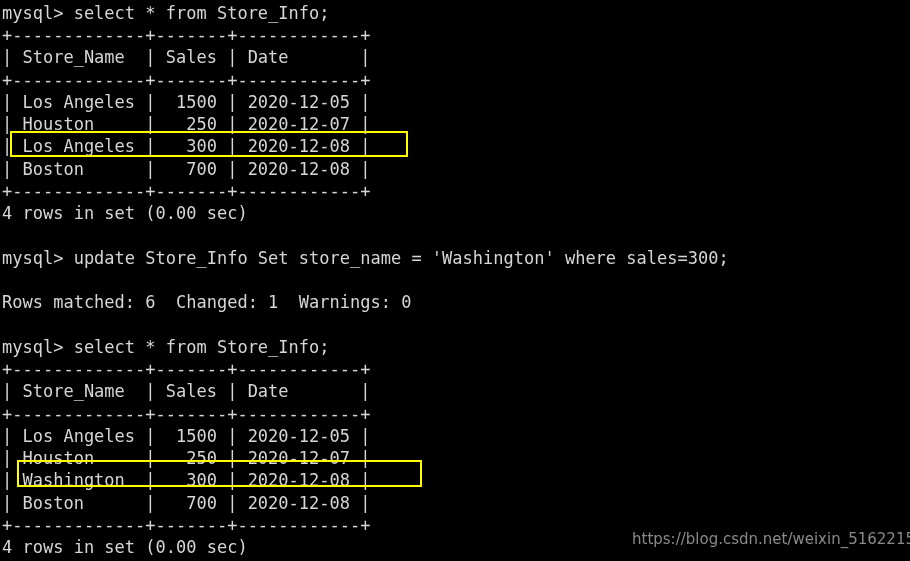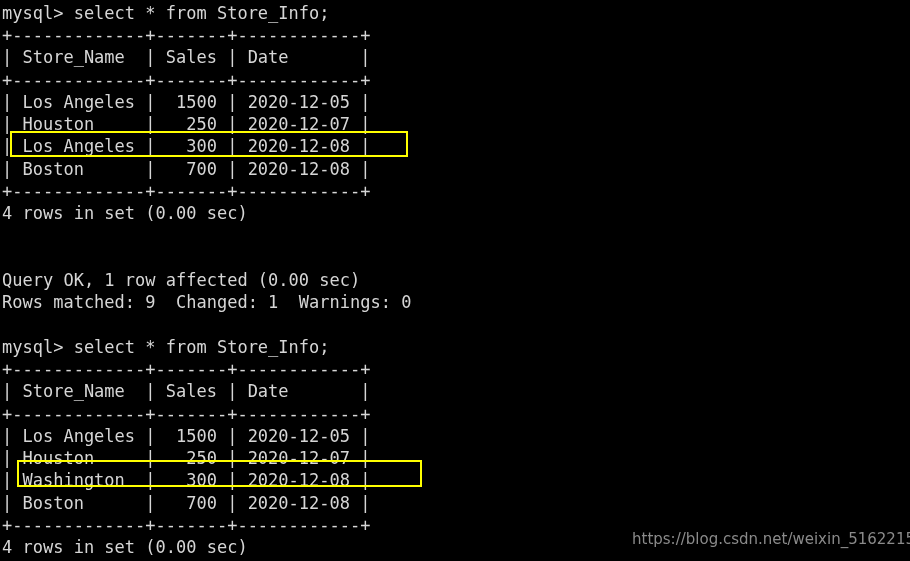--- a/index.html
+++ b/index.html
@@ -73,22 +73,22 @@
 <div class="term-line" style="top: 2px;">mysql&gt; select * from Store_Info;</div>
     <div class="term-line" style="top: 24px;">+-------------+-------+------------+</div>
     <div class="term-line" style="top: 46px;">| Store_Name  | Sales | Date       |</div>
     <div class="term-line" style="top: 69px;">+-------------+-------+------------+</div>
     <div class="term-line" style="top: 91px;">| Los Angeles |  1500 | 2020-12-05 |</div>
     <div class="term-line" style="top: 113px;">| Houston     |   250 | 2020-12-07 |</div>
     <div class="term-line" style="top: 135px; text-align: center;">| Los Angeles |   300 | 2020-12-08 |</div>
     <div class="term-line" style="top: 158px;">| Boston      |   700 | 2020-12-08 |</div>
     <div class="term-line" style="top: 180px;">+-------------+-------+------------+</div>
     <div class="term-line" style="top: 202px;">4 rows in set (0.00 sec)</div>
-    <div class="term-line" style="top: 269px;">Query OK, 1 row affected (0.00 sec)</div>
-    <div class="term-line" style="top: 291px;">Rows matched: 9  Changed: 1  Warnings: 0</div>
+    <div class="term-line" style="top: 247px;">mysql&gt; update Store_Info Set store_name = 'Washington' where sales=300;</div>
+    <div class="term-line" style="top: 291px;">Rows matched: 6  Changed: 1  Warnings: 0</div>
     <div class="term-line" style="top: 336px;">mysql&gt; select * from Store_Info;</div>
     <div class="term-line" style="top: 358px;">+-------------+-------+------------+</div>
     <div class="term-line" style="top: 380px;">| Store_Name  | Sales | Date       |</div>
     <div class="term-line" style="top: 403px;">+-------------+-------+------------+</div>
     <div class="term-line" style="top: 425px;">| Los Angeles |  1500 | 2020-12-05 |</div>
     <div class="term-line" style="top: 447px;">| Houston     |   250 | 2020-12-07 |</div>
     <div class="term-line" style="top: 469px;">| Washington  |   300 | 2020-12-08 |</div>
     <div class="term-line" style="top: 492px;">| Boston      |   700 | 2020-12-08 |</div>
     <div class="term-line" style="top: 514px;">+-------------+-------+------------+</div>
     <div class="term-line" style="top: 536px;">4 rows in set (0.00 sec)</div>

